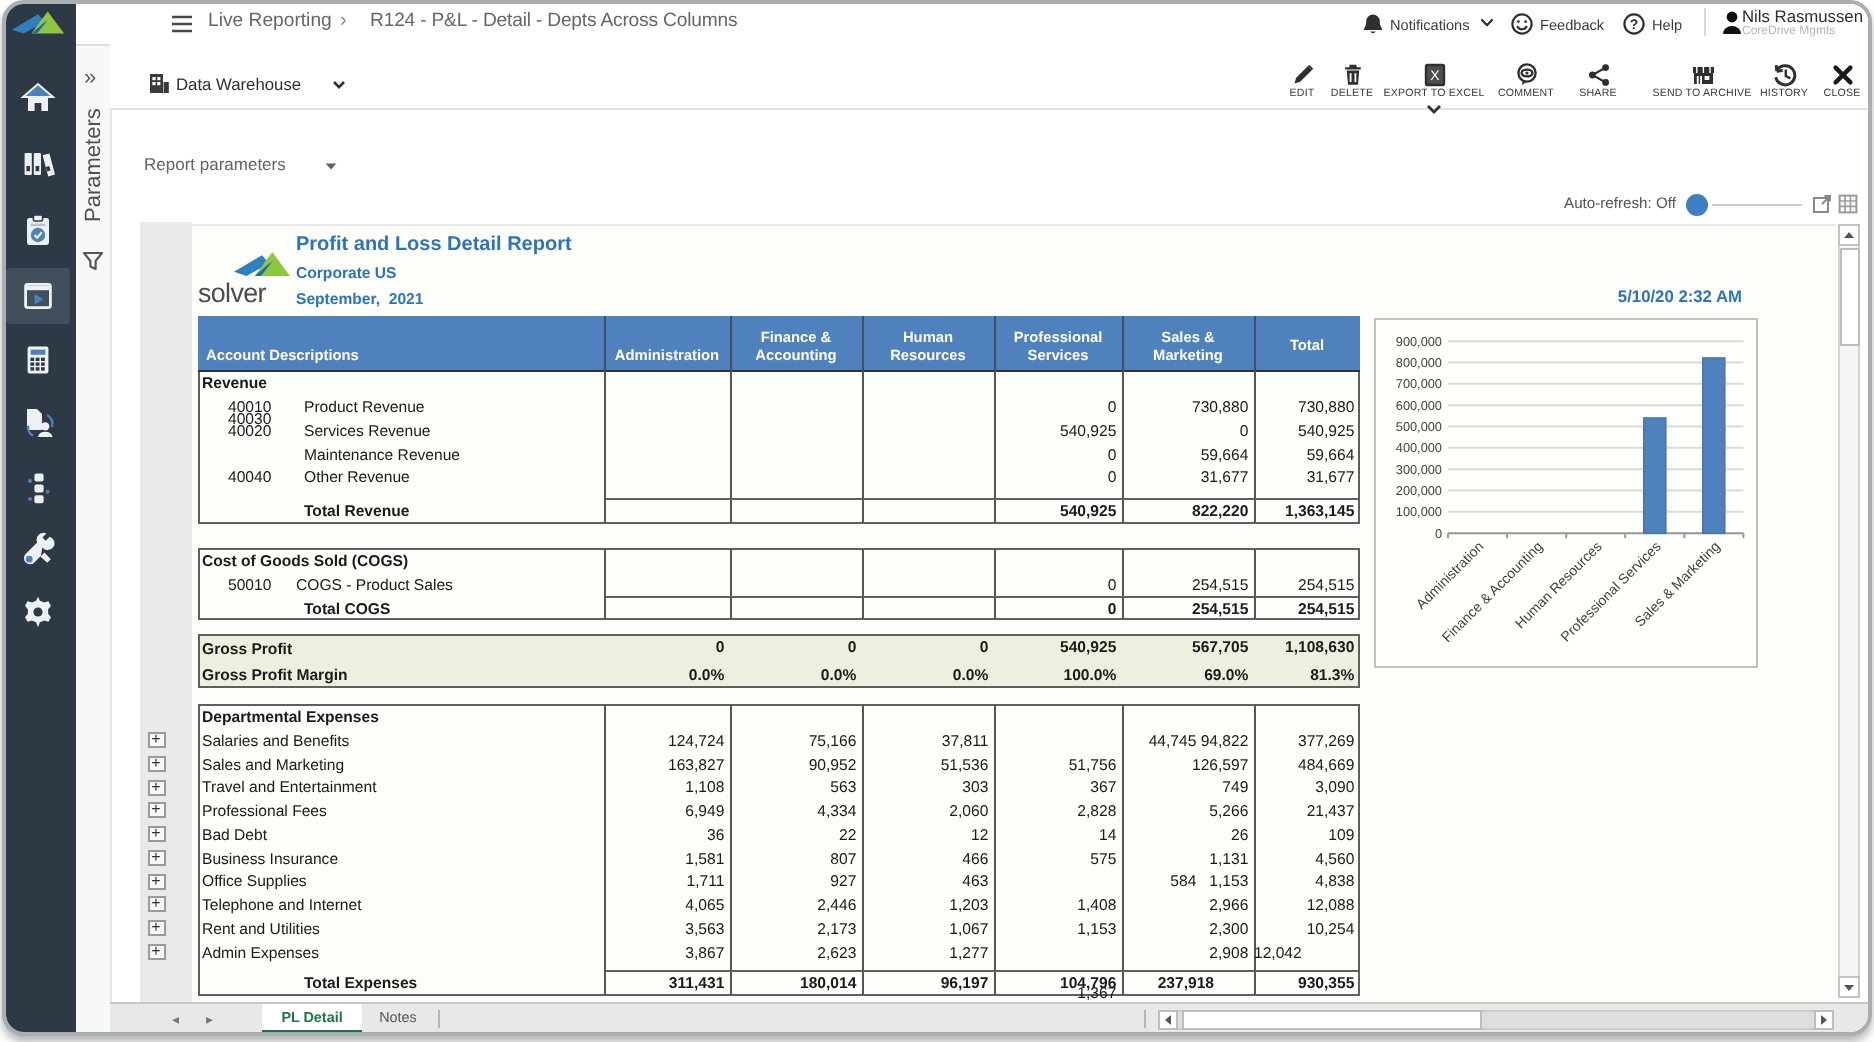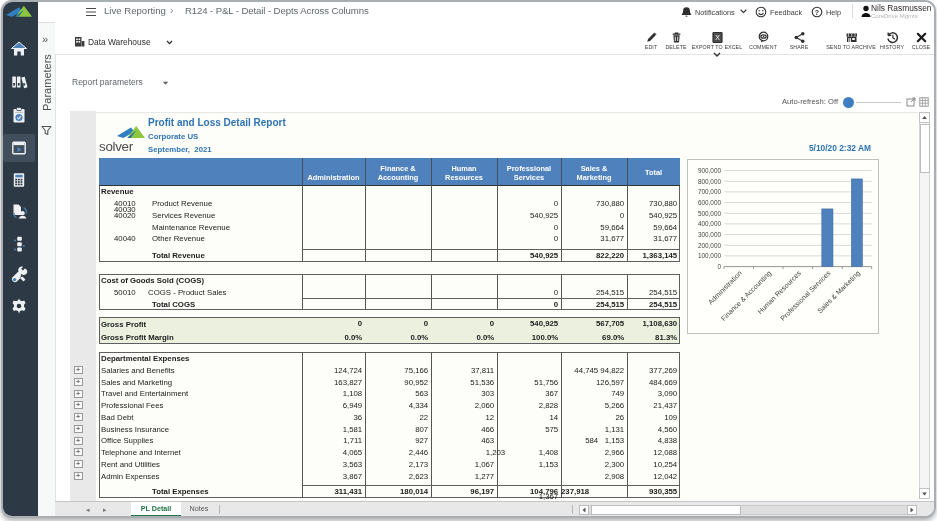--- a/index.html
+++ b/index.html
@@ -232,20 +232,21 @@
 
     <div class="abs" style="left:0;top:0;width:937px;height:521px;font-size:7.8px;color:#1a1a1a;">
 <div style="position:absolute;left:99px;top:158.3px;width:581px;height:104.09999999999997px;border:1px solid #5f5f5f;box-sizing:border-box;"></div>
 <div style="position:absolute;left:99px;top:158.3px;width:581px;height:28.0px;background:#4f81bd;border-bottom:1px solid #333;box-sizing:border-box;"></div>
 <div style="position:absolute;left:302px;top:158.3px;width:1px;height:28.0px;background:#44505c;"></div>
 <div style="position:absolute;left:365px;top:158.3px;width:1px;height:28.0px;background:#44505c;"></div>
 <div style="position:absolute;left:431px;top:158.3px;width:1px;height:28.0px;background:#44505c;"></div>
 <div style="position:absolute;left:497px;top:158.3px;width:1px;height:28.0px;background:#44505c;"></div>
 <div style="position:absolute;left:561px;top:158.3px;width:1px;height:28.0px;background:#44505c;"></div>
 <div style="position:absolute;left:627px;top:158.3px;width:1px;height:28.0px;background:#44505c;"></div>
+<div style="position:absolute;left:103px;top:173.3px;width:200px;height:10px;color:#fff;font-weight:bold;font-size:7.4px;line-height:9px;text-align:center;text-align:left;">Account Descriptions</div>
 <div style="position:absolute;left:302px;top:173.3px;width:63px;height:10px;color:#fff;font-weight:bold;font-size:7.4px;line-height:9px;text-align:center;">Administration</div>
 <div style="position:absolute;left:365px;top:164.3px;width:66px;height:18px;color:#fff;font-weight:bold;font-size:7.4px;line-height:9px;text-align:center;">Finance &amp;<br>Accounting</div>
 <div style="position:absolute;left:431px;top:164.3px;width:66px;height:18px;color:#fff;font-weight:bold;font-size:7.4px;line-height:9px;text-align:center;">Human<br>Resources</div>
 <div style="position:absolute;left:497px;top:164.3px;width:64px;height:18px;color:#fff;font-weight:bold;font-size:7.4px;line-height:9px;text-align:center;">Professional<br>Services</div>
 <div style="position:absolute;left:561px;top:164.3px;width:66px;height:18px;color:#fff;font-weight:bold;font-size:7.4px;line-height:9px;text-align:center;">Sales &amp;<br>Marketing</div>
 <div style="position:absolute;left:627px;top:168.3px;width:53px;height:10px;color:#fff;font-weight:bold;font-size:7.4px;line-height:9px;text-align:center;">Total</div>
 <div style="position:absolute;left:302px;top:186.3px;width:1px;height:75.09999999999997px;background:#555;"></div>
 <div style="position:absolute;left:365px;top:186.3px;width:1px;height:75.09999999999997px;background:#555;"></div>
 <div style="position:absolute;left:431px;top:186.3px;width:1px;height:75.09999999999997px;background:#555;"></div>
 <div style="position:absolute;left:497px;top:186.3px;width:1px;height:75.09999999999997px;background:#555;"></div>
@@ -363,45 +364,45 @@
 <div style="position:absolute;left:101px;top:435.34999999999997px;width:200px;height:11.75px;line-height:11.75px;">Office Supplies</div>
 <div style="position:absolute;left:302px;top:435.34999999999997px;width:60.2px;height:11.75px;text-align:right;font-weight:normal;line-height:11.75px;">1,711</div>
 <div style="position:absolute;left:365px;top:435.34999999999997px;width:63.2px;height:11.75px;text-align:right;font-weight:normal;line-height:11.75px;">927</div>
 <div style="position:absolute;left:431px;top:435.34999999999997px;width:63.2px;height:11.75px;text-align:right;font-weight:normal;line-height:11.75px;">463</div>
 <div style="position:absolute;left:497px;top:435.34999999999997px;width:61.2px;height:11.75px;text-align:right;font-weight:normal;line-height:11.75px;padding-left:40px;">584</div>
 <div style="position:absolute;left:561px;top:435.34999999999997px;width:63.2px;height:11.75px;text-align:right;font-weight:normal;line-height:11.75px;">1,153</div>
 <div style="position:absolute;left:627px;top:435.34999999999997px;width:50.2px;height:11.75px;text-align:right;font-weight:normal;line-height:11.75px;">4,838</div>
 <div style="position:absolute;left:101px;top:447.09999999999997px;width:200px;height:11.75px;line-height:11.75px;">Telephone and Internet</div>
 <div style="position:absolute;left:302px;top:447.09999999999997px;width:60.2px;height:11.75px;text-align:right;font-weight:normal;line-height:11.75px;">4,065</div>
 <div style="position:absolute;left:365px;top:447.09999999999997px;width:63.2px;height:11.75px;text-align:right;font-weight:normal;line-height:11.75px;">2,446</div>
-<div style="position:absolute;left:431px;top:447.09999999999997px;width:63.2px;height:11.75px;text-align:right;font-weight:normal;line-height:11.75px;padding-left:11px;">1,203</div>
+<div style="position:absolute;left:431px;top:447.09999999999997px;width:63.2px;height:11.75px;text-align:right;font-weight:normal;line-height:11.75px;">1,203</div>
 <div style="position:absolute;left:497px;top:447.09999999999997px;width:61.2px;height:11.75px;text-align:right;font-weight:normal;line-height:11.75px;">1,408</div>
 <div style="position:absolute;left:561px;top:447.09999999999997px;width:63.2px;height:11.75px;text-align:right;font-weight:normal;line-height:11.75px;">2,966</div>
 <div style="position:absolute;left:627px;top:447.09999999999997px;width:50.2px;height:11.75px;text-align:right;font-weight:normal;line-height:11.75px;">12,088</div>
 <div style="position:absolute;left:101px;top:458.84999999999997px;width:200px;height:11.75px;line-height:11.75px;">Rent and Utilities</div>
 <div style="position:absolute;left:302px;top:458.84999999999997px;width:60.2px;height:11.75px;text-align:right;font-weight:normal;line-height:11.75px;">3,563</div>
 <div style="position:absolute;left:365px;top:458.84999999999997px;width:63.2px;height:11.75px;text-align:right;font-weight:normal;line-height:11.75px;">2,173</div>
 <div style="position:absolute;left:431px;top:458.84999999999997px;width:63.2px;height:11.75px;text-align:right;font-weight:normal;line-height:11.75px;">1,067</div>
 <div style="position:absolute;left:497px;top:458.84999999999997px;width:61.2px;height:11.75px;text-align:right;font-weight:normal;line-height:11.75px;">1,153</div>
 <div style="position:absolute;left:561px;top:458.84999999999997px;width:63.2px;height:11.75px;text-align:right;font-weight:normal;line-height:11.75px;">2,300</div>
 <div style="position:absolute;left:627px;top:458.84999999999997px;width:50.2px;height:11.75px;text-align:right;font-weight:normal;line-height:11.75px;">10,254</div>
 <div style="position:absolute;left:101px;top:470.59999999999997px;width:200px;height:11.75px;line-height:11.75px;">Admin Expenses</div>
 <div style="position:absolute;left:302px;top:470.59999999999997px;width:60.2px;height:11.75px;text-align:right;font-weight:normal;line-height:11.75px;">3,867</div>
 <div style="position:absolute;left:365px;top:470.59999999999997px;width:63.2px;height:11.75px;text-align:right;font-weight:normal;line-height:11.75px;">2,623</div>
 <div style="position:absolute;left:431px;top:470.59999999999997px;width:63.2px;height:11.75px;text-align:right;font-weight:normal;line-height:11.75px;">1,277</div>
 <div style="position:absolute;left:497px;top:470.59999999999997px;width:61.2px;height:11.75px;text-align:right;font-weight:normal;line-height:11.75px;margin-top:20px;">1,367</div>
 <div style="position:absolute;left:561px;top:470.59999999999997px;width:63.2px;height:11.75px;text-align:right;font-weight:normal;line-height:11.75px;">2,908</div>
-<div style="position:absolute;left:627px;top:470.59999999999997px;width:50.2px;height:11.75px;text-align:right;font-weight:normal;line-height:11.75px;">12,042</div>
+<div style="position:absolute;left:627px;top:470.59999999999997px;width:50.2px;height:11.75px;font-weight:normal;line-height:11.75px;">12,042</div>
 <div style="position:absolute;left:302px;top:485.40000000000003px;width:378px;height:1px;background:#5f5f5f;"></div>
 <div style="position:absolute;left:152px;top:486.1px;width:160px;height:11.75px;font-weight:bold;line-height:11.75px;">Total Expenses</div>
 <div style="position:absolute;left:302px;top:486.1px;width:60.2px;height:11.75px;text-align:right;font-weight:bold;line-height:11.75px;">311,431</div>
 <div style="position:absolute;left:365px;top:486.1px;width:63.2px;height:11.75px;text-align:right;font-weight:bold;line-height:11.75px;">180,014</div>
 <div style="position:absolute;left:431px;top:486.1px;width:63.2px;height:11.75px;text-align:right;font-weight:bold;line-height:11.75px;">96,197</div>
 <div style="position:absolute;left:497px;top:486.1px;width:61.2px;height:11.75px;text-align:right;font-weight:bold;line-height:11.75px;">104,796</div>
-<div style="position:absolute;left:561px;top:486.1px;width:46px;height:11.75px;text-align:left;font-weight:bold;line-height:11.75px;">237,918</div>
+<div style="position:absolute;left:561px;top:486.1px;width:46px;height:11.75px;text-align:right;font-weight:bold;line-height:11.75px;">237,918</div>
 <div style="position:absolute;left:627px;top:486.1px;width:50.2px;height:11.75px;text-align:right;font-weight:bold;line-height:11.75px;">930,355</div>
 <div style="position:absolute;left:73.5px;top:366.025px;width:9px;height:8px;background:#f8f8f8;border:1px solid #9a9a9a;box-sizing:border-box;font-size:8px;line-height:6px;text-align:center;color:#333;">+</div>
 <div style="position:absolute;left:73.5px;top:377.775px;width:9px;height:8px;background:#f8f8f8;border:1px solid #9a9a9a;box-sizing:border-box;font-size:8px;line-height:6px;text-align:center;color:#333;">+</div>
 <div style="position:absolute;left:73.5px;top:389.525px;width:9px;height:8px;background:#f8f8f8;border:1px solid #9a9a9a;box-sizing:border-box;font-size:8px;line-height:6px;text-align:center;color:#333;">+</div>
 <div style="position:absolute;left:73.5px;top:401.275px;width:9px;height:8px;background:#f8f8f8;border:1px solid #9a9a9a;box-sizing:border-box;font-size:8px;line-height:6px;text-align:center;color:#333;">+</div>
 <div style="position:absolute;left:73.5px;top:413.025px;width:9px;height:8px;background:#f8f8f8;border:1px solid #9a9a9a;box-sizing:border-box;font-size:8px;line-height:6px;text-align:center;color:#333;">+</div>
 <div style="position:absolute;left:73.5px;top:424.775px;width:9px;height:8px;background:#f8f8f8;border:1px solid #9a9a9a;box-sizing:border-box;font-size:8px;line-height:6px;text-align:center;color:#333;">+</div>
 <div style="position:absolute;left:73.5px;top:436.525px;width:9px;height:8px;background:#f8f8f8;border:1px solid #9a9a9a;box-sizing:border-box;font-size:8px;line-height:6px;text-align:center;color:#333;">+</div>
 <div style="position:absolute;left:73.5px;top:448.275px;width:9px;height:8px;background:#f8f8f8;border:1px solid #9a9a9a;box-sizing:border-box;font-size:8px;line-height:6px;text-align:center;color:#333;">+</div>
 <div style="position:absolute;left:73.5px;top:460.025px;width:9px;height:8px;background:#f8f8f8;border:1px solid #9a9a9a;box-sizing:border-box;font-size:8px;line-height:6px;text-align:center;color:#333;">+</div>

